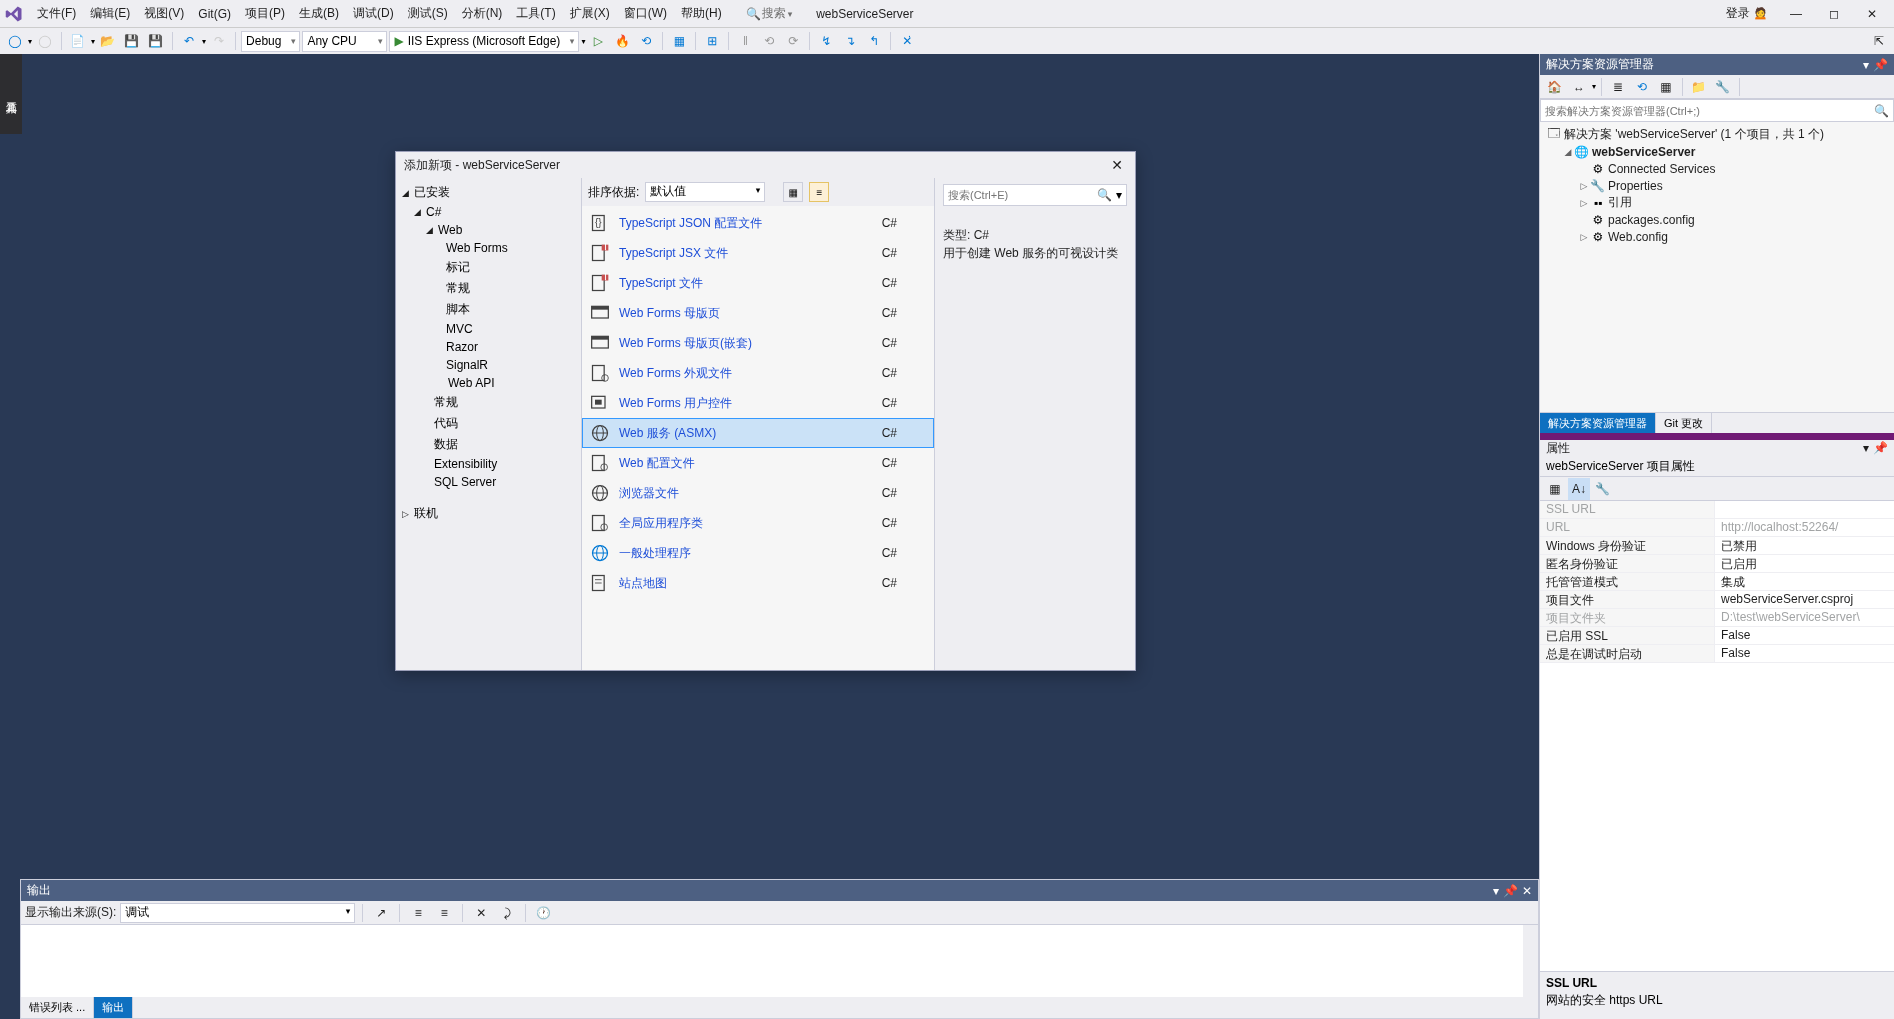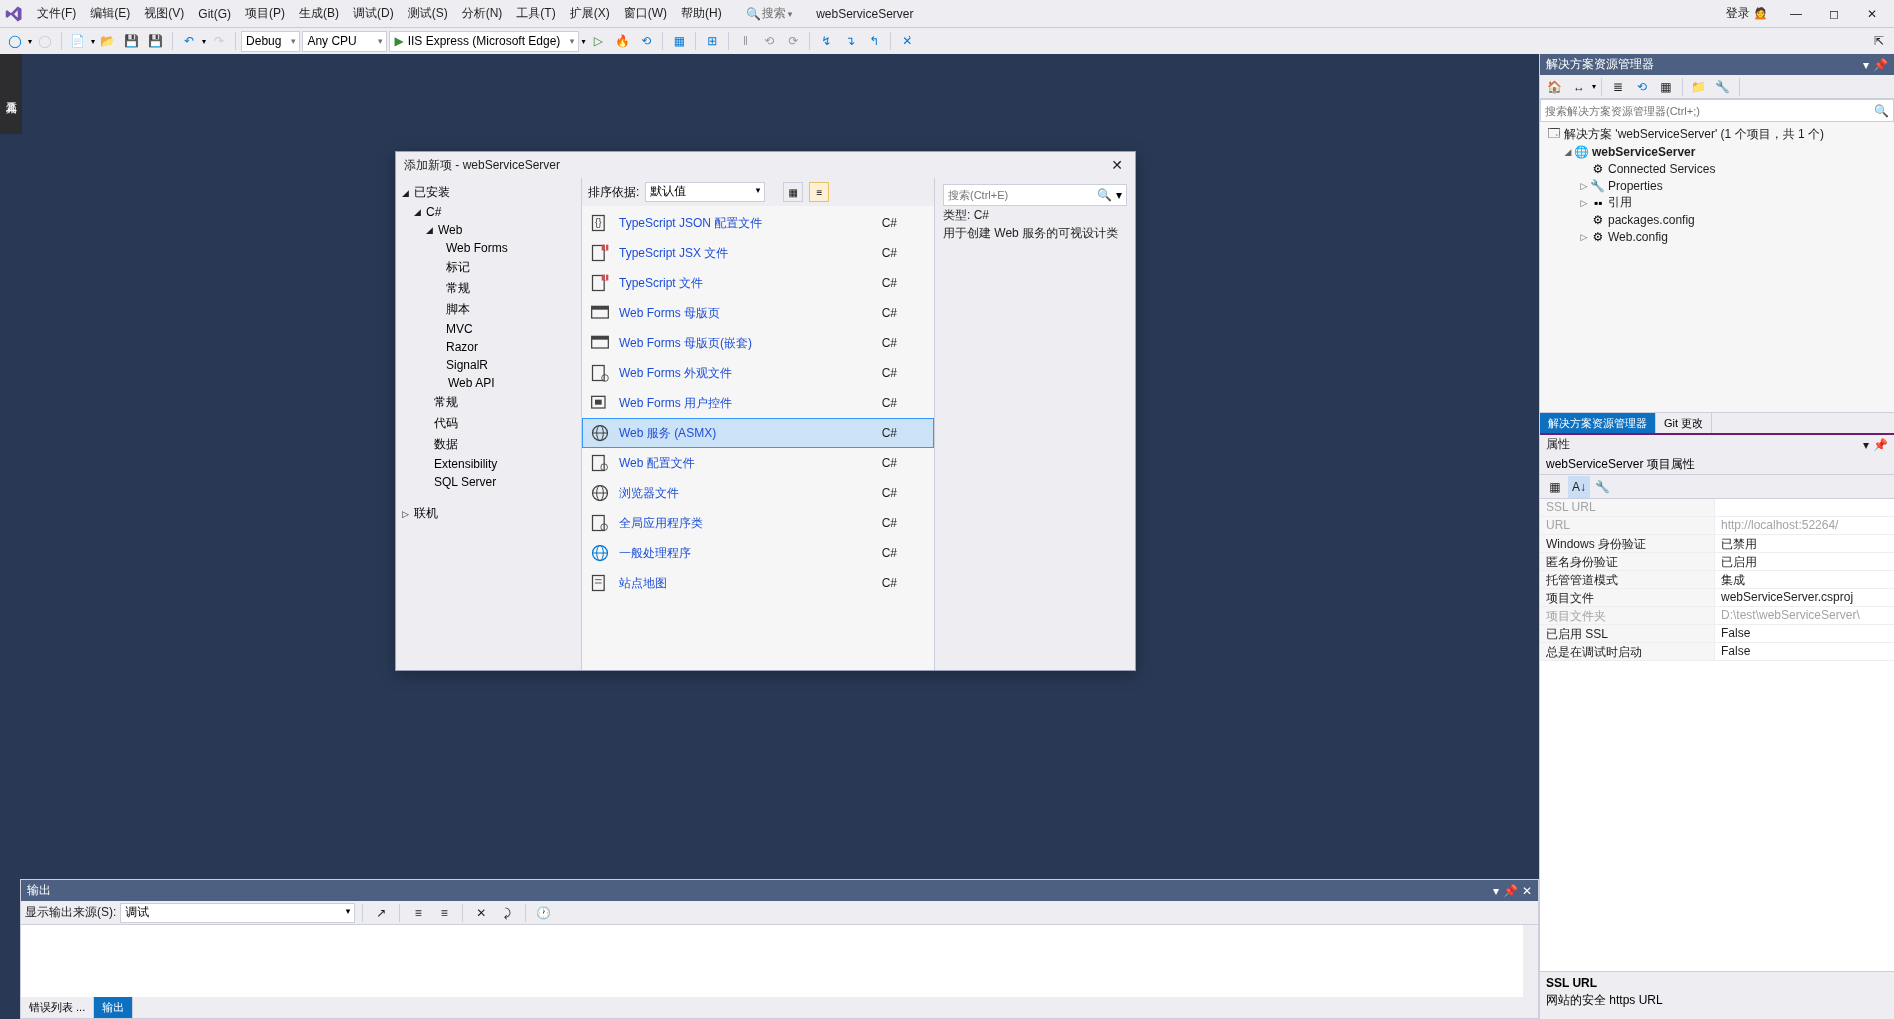--- a/index.html
+++ b/index.html
@@ -30,21 +30,21 @@
 .blue-icon { color: #0078d4; }
 .orange-icon { color: #c9773f; }
 
 
 .main-area { position: absolute; top: 54px; bottom: 0; left: 0; right: 0; background: #293955; }
 .left-tab { position: absolute; left: 0; top: 0; width: 22px; height: 80px; background: #2d2d30; writing-mode: vertical-rl; color: #fff; font-size: 11px; display: flex; align-items: center; justify-content: center; padding: 4px 0; }
 
 
 .solution-panel { position: absolute; right: 0; top: 54px; width: 355px; bottom: 0; background: #f6f6f6; border-left: 1px solid #cccedb; display: flex; flex-direction: column; }
 .panel-title { height: 21px; background: #4d6082; color: #fff; display: flex; align-items: center; padding: 0 6px; font-size: 11px; }
-.panel-title-light { height: 21px; background: #eeeef2; color: #1e1e1e; display: flex; align-items: center; padding: 8px 6px; font-size: 11px; border-top: 2px solid #701a75; justify-content: center; }
+.panel-title-light { height: 21px; background: #eeeef2; color: #1e1e1e; display: flex; align-items: center; padding: 8px 6px; font-size: 11px; border-top: 7px solid #701a75; justify-content: center; }
 .panel-title .right-icons { margin-left: auto; display: flex; gap: 4px; }
 .panel-toolbar { height: 24px; background: #eeeef2; display: flex; align-items: center; padding: 0 4px; gap: 2px; border-bottom: 1px solid #cccedb; }
 .panel-search { height: 23px; background: #fff; border: 1px solid #cccedb; display: flex; align-items: center; padding: 0 4px; margin: 0; }
 .panel-search input { border: none; outline: none; flex: 1; color: #717171; font-size: 11px; }
 .tree { flex: 1; background: #f6f6f6; padding: 4px 0; overflow: auto; }
 .tree-row { display: flex; align-items: center; height: 17px; padding-left: 6px; cursor: pointer; }
 .tree-arrow { width: 12px; font-size: 9px; color: #646465; text-align: center; }
 .tree-icon { width: 16px; height: 16px; margin-right: 2px; display: flex; align-items: center; justify-content: center; }
 .tree-label { color: #1e1e1e; }
 .tree-label.bold { font-weight: bold; }
@@ -95,21 +95,21 @@
 .template-list { flex: 1; overflow: auto; background: #f6f6f6; padding: 2px 0; }
 .tpl-row { height: 30px; display: flex; align-items: center; padding: 0 6px; cursor: pointer; border: 1px solid transparent; }
 .tpl-row.selected { background: #cbe2f7; border: 1px solid #3399ff; }
 .tpl-icon { width: 22px; height: 22px; margin-right: 8px; display: flex; align-items: center; justify-content: center; }
 .tpl-icon svg { width: 20px; height: 20px; }
 .tpl-name { flex: 1; color: #1d4ed8; }
 .tpl-lang { color: #1e1e1e; margin-right: 30px; }
 .dlg-right { width: 200px; background: #eeeef2; padding: 6px 8px; display: flex; flex-direction: column; }
 .dlg-right-search { border: 1px solid #cccedb; background: #fff; height: 22px; display: flex; align-items: center; padding: 0 4px; }
 .dlg-right-search input { border: none; outline: none; flex: 1; color: #717171; font-size: 11px; }
-.dlg-right-desc { margin-top: 0; color: #1e1e1e; line-height: 1.5; }
+.dlg-right-desc { margin-top: 20px; color: #1e1e1e; line-height: 1.5; }
 .dialog-footer { background: #eeeef2; padding: 6px 8px; display: flex; flex-direction: column; gap: 6px; }
 .dlg-name-row { display: flex; align-items: center; gap: 6px; }
 .dlg-name-row label { width: 80px; }
 .dlg-name-row input { flex: 0 0 405px; border: 1px solid #cccedb; background: #fff; height: 20px; padding: 0 4px; }
 .dlg-buttons { display: flex; align-items: center; }
 .dlg-btn { border: 1px solid #acacac; background: #eeeef2; padding: 2px 14px; min-width: 60px; text-align: center; cursor: pointer; }
 .dlg-btn.primary { margin-left: auto; margin-right: 6px; border-color: #3399ff; }
 
 .scrollbar-v { width: 15px; background: #eeeef2; }
 </style>

